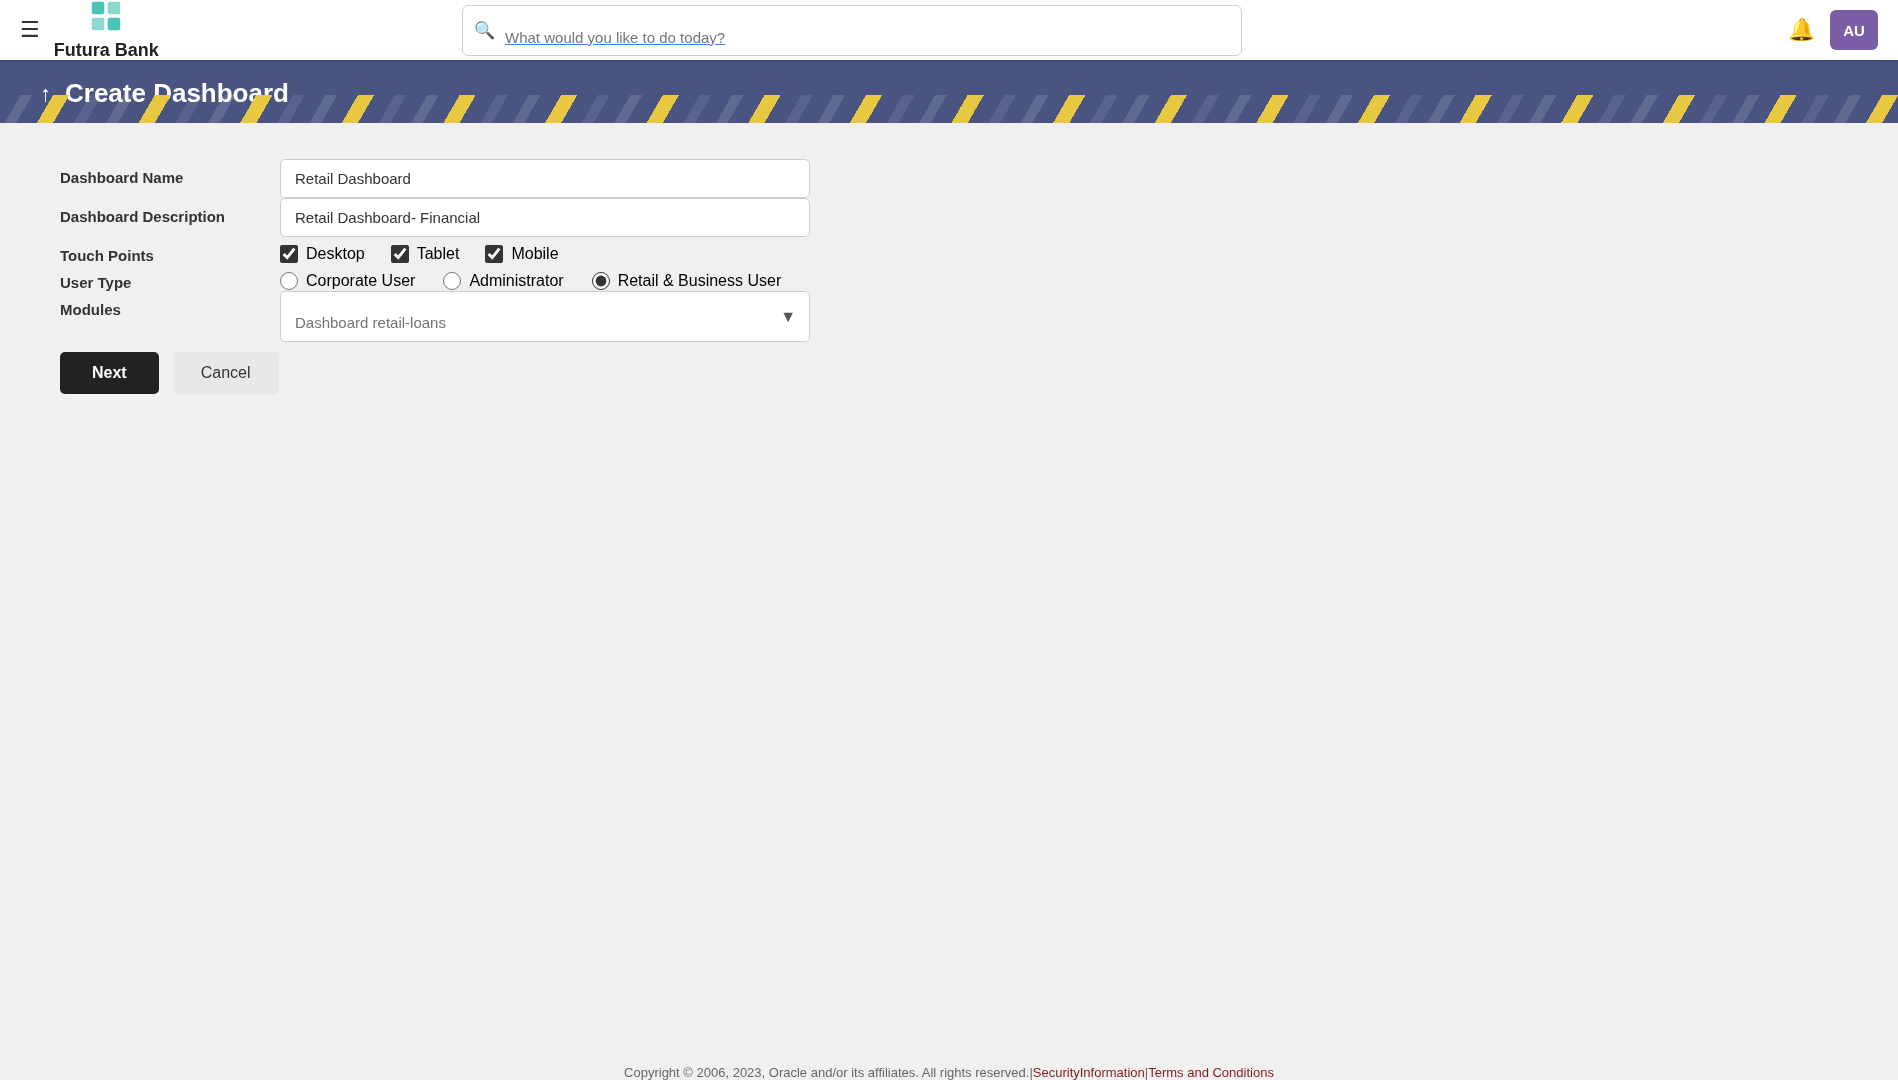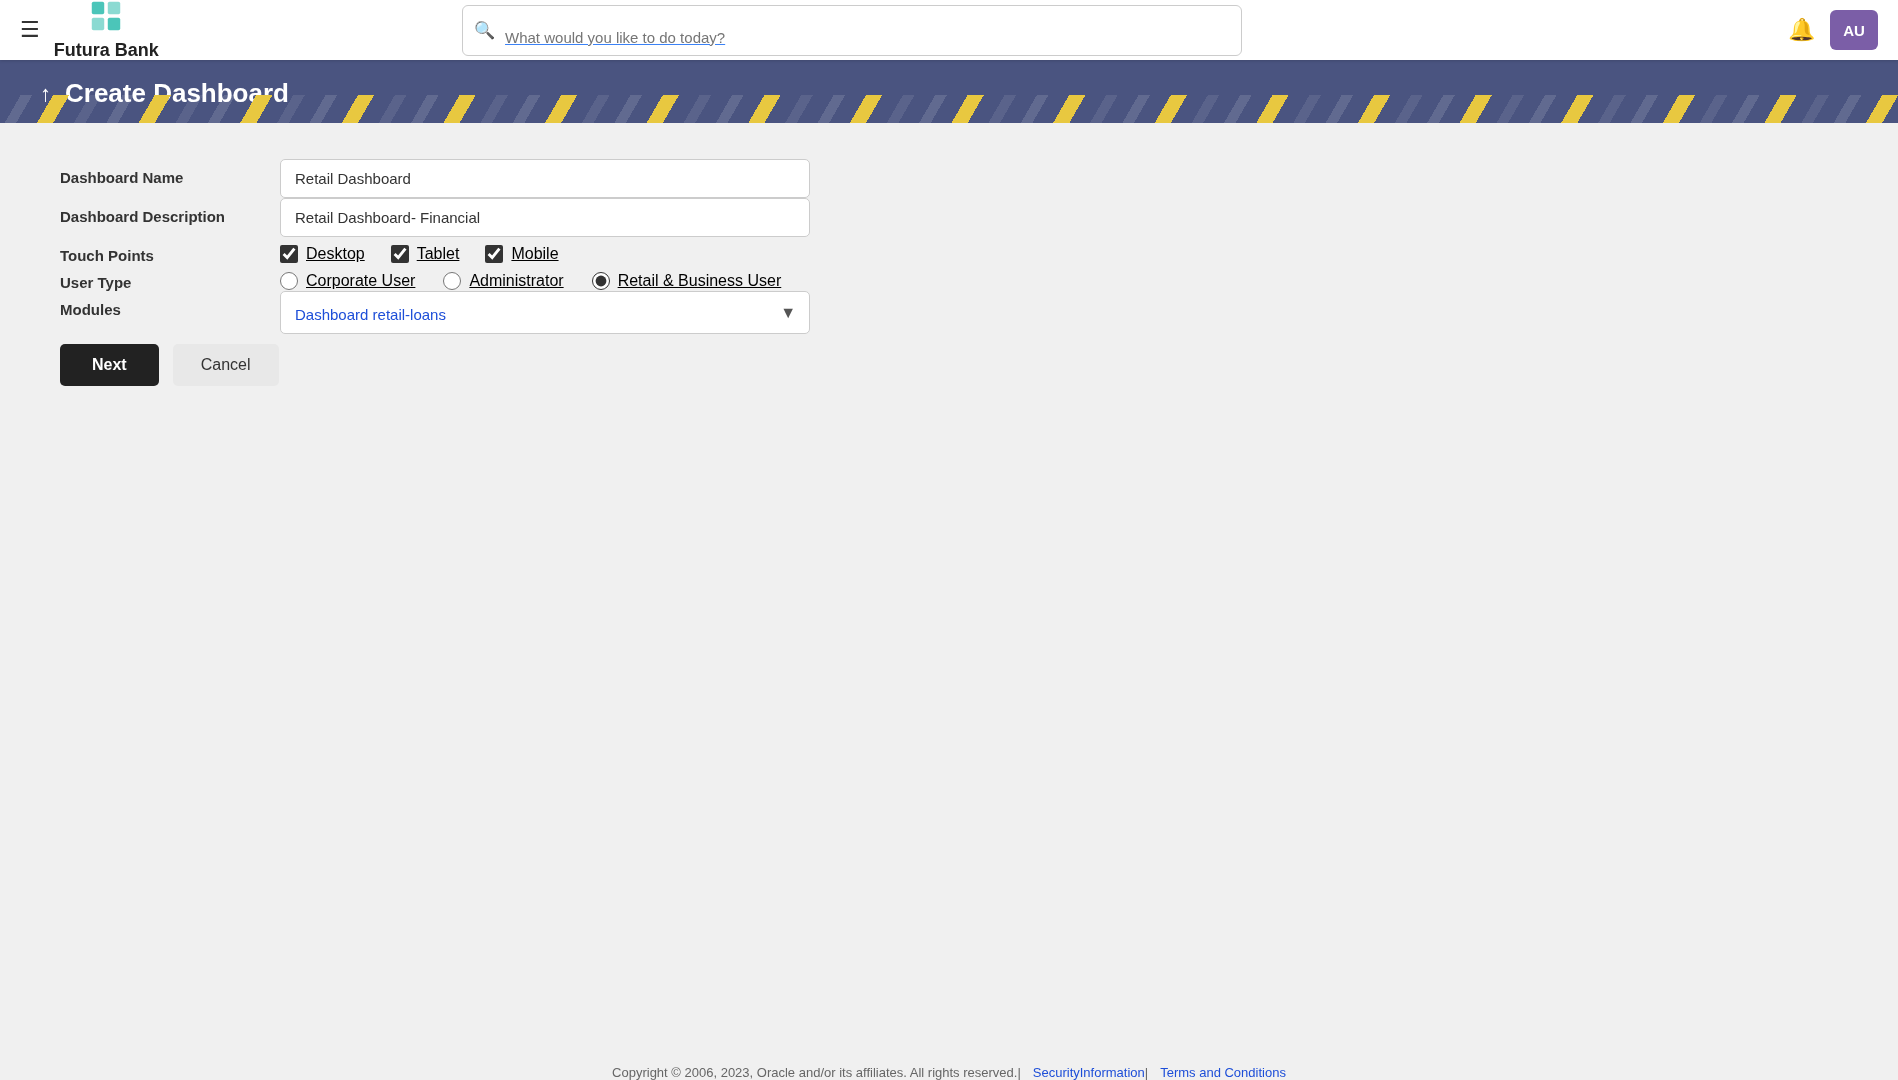--- a/index.html
+++ b/index.html
@@ -146,21 +146,20 @@
       width: 220px;
       min-width: 220px;
       font-size: 15px;
       font-weight: 600;
       color: #333;
       padding-top: 10px;
     }
 
     .form-control {
       flex: 1;
-      text-decoration: underline;
     }
 
     .form-input {
       width: 530px;
       padding: 10px 14px;
       border: 1.5px solid #ccc;
       border-radius: 5px;
       font-size: 15px;
       color: #333;
       background: #fff;
@@ -207,25 +206,25 @@
       cursor: pointer;
     }
 
     
     .form-select-wrapper {
       position: relative;
       width: 530px;
     }
     .form-select {
       width: 100%;
-      padding: 14px 40px 10px 14px;
+      padding: 22px 40px 10px 14px;
       border: 1.5px solid #ccc;
       border-radius: 5px;
       font-size: 15px;
-      color: #1d4ed8;
+      color: #737373;
       background: #fff;
       appearance: none;
       cursor: pointer;
       outline: none;
     }
     .select-chevron {
       position: absolute;
       right: 14px;
       top: 50%;
       transform: translateY(-50%);
@@ -263,23 +262,22 @@
 
     
     .footer {
       text-align: center;
       padding: 22px;
       font-size: 13px;
       color: #666;
       background: #f0f0f0;
     }
     .footer a {
-      color: #1d4ed8;
+      color: #7f1d1d;
       text-decoration: none;
-      margin-left: 12px;
     }
   </style>
 </head>
 <body>
 
 <header class="header">
   <span class="header-hamburger">☰</span>
   <div class="header-logo">
 
     <svg class="logo-icon" viewBox="0 0 36 36" xmlns="http://www.w3.org/2000/svg">

